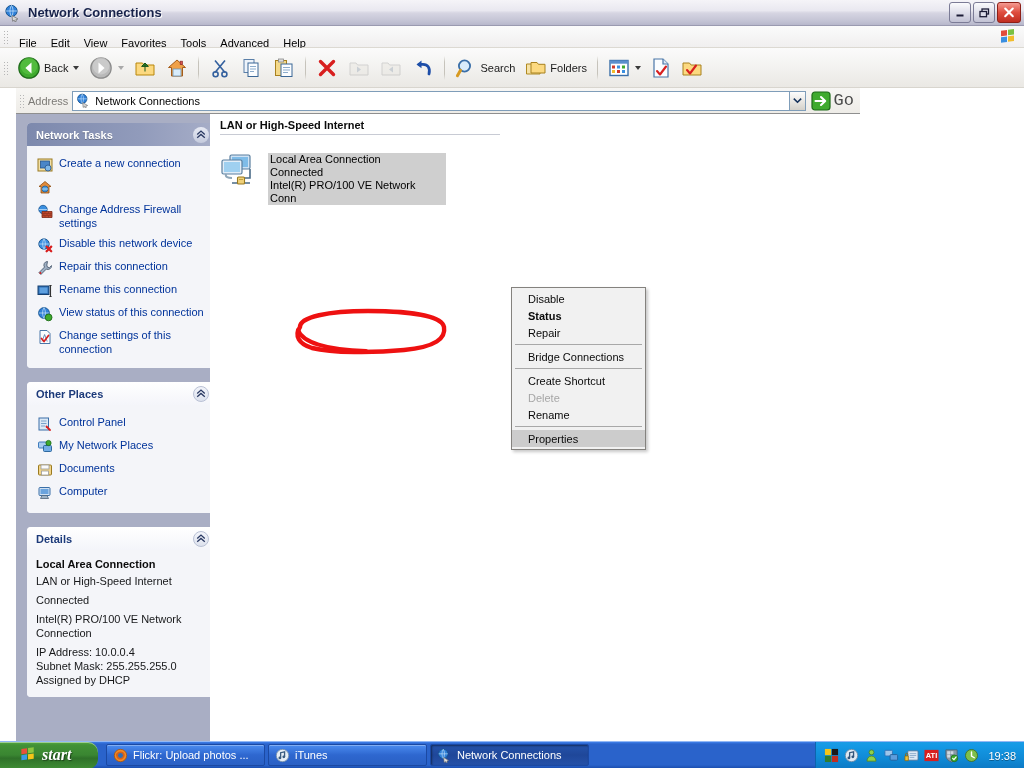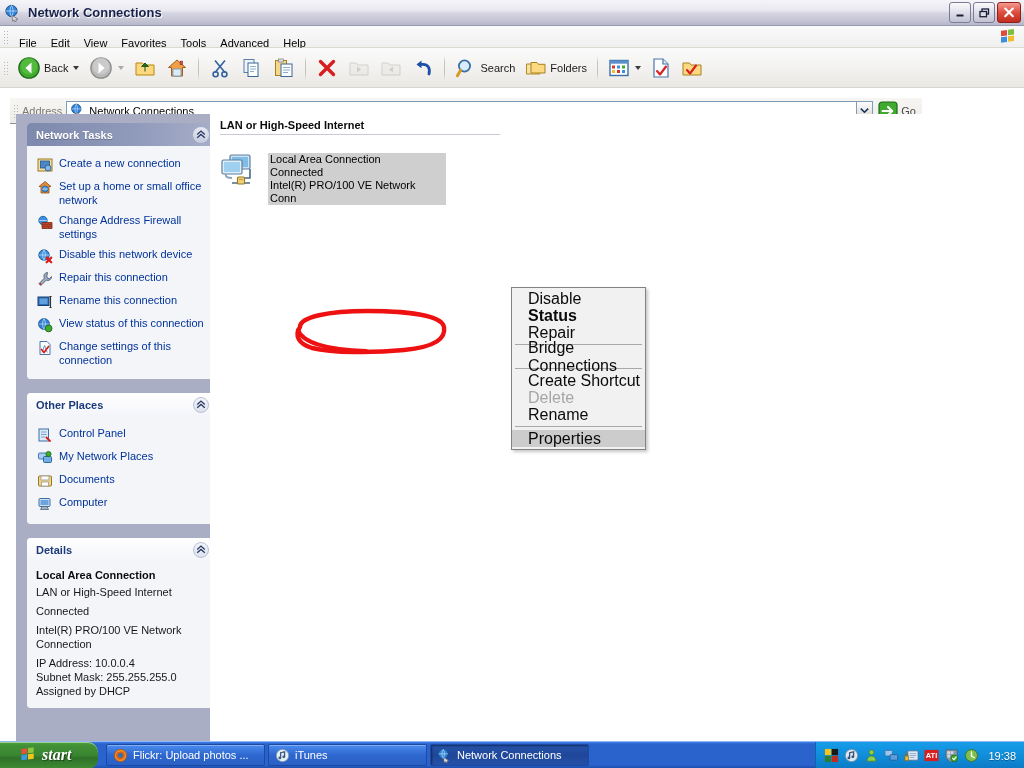--- a/index.html
+++ b/index.html
@@ -59,39 +59,39 @@
   .tb-btn { display: flex; align-items: center; height: 34px; padding: 0 4px; gap: 3px; border: 1px solid transparent; border-radius: 3px; }
   .tb-label { font-size: 11px; color: #1b1b1b; }
   .tb-sep { width: 1px; height: 24px; margin: 0 5px;
     background: linear-gradient(to bottom, rgba(0,0,0,0), #c6c3bb 25%, #c6c3bb 75%, rgba(0,0,0,0)); }
   .tb-caret { width: 0; height: 0; border-left: 3.5px solid transparent; border-right: 3.5px solid transparent;
     border-top: 4px solid #3a3a3a; margin-left: 2px; }
   .tb-caret.dim { border-top-color: #a9a9a9; }
 
   
   .addrbar {
-    position: absolute; left: 10px; top: 88px; width: 912px; height: 26px;
+    position: absolute; left: 16px; top: 88px; width: 844px; height: 26px;
     background: linear-gradient(to bottom, #f7f6f4, #eeece7);
     border-bottom: 1px solid #8f8f8f;
-    display: flex; align-items: center; margin-top: 10px;
+    display: flex; align-items: center;
   }
   .addr-label { color: #7c7a76; font-size: 11px; margin-right: 4px; }
   .addr-field {
     flex: 1 1 auto; height: 20px; margin-right: 0;
     background: #fff; border: 1px solid #7f9db9; border-right: none;
     display: flex; align-items: center; padding-left: 3px; gap: 4px;
   }
   .addr-text { font-size: 11px; color: #000; }
   .addr-drop {
     width: 17px; height: 20px; border: 1px solid #7f9db9;
     background: linear-gradient(to bottom, #fdfdfd, #e6e4df 60%, #d4d1ca);
     display: flex; align-items: center; justify-content: center;
   }
   .go-btn { display: flex; align-items: center; gap: 3px; padding: 0 6px 0 5px; height: 24px; }
-  .go-label { font-size: 11px; color: #4a4a4a; }
+  .go-label { font-size: 17px; color: #4a4a4a; font-family: Liberation Mono, monospace; }
 
   
   .sidebar {
     position: absolute; left: 16px; top: 114px; width: 210px; height: 627px;
     background: #a9aec4; padding: 9px 11px 0 11px; overflow: hidden;
   }
   .panel { width: 188px; border-radius: 4px; overflow: hidden; margin-bottom: 14px;
     background: #f0f1f7; }
   .panel-head {
     height: 23px; display: flex; align-items: center; padding: 0 6px 0 9px;
@@ -149,21 +149,21 @@
 
   
   .ctxmenu {
     position: absolute; left: 301px; top: 173px; width: 135px;
     background: #f1f1f1; border: 1px solid #84827e;
     padding: 2px 0; z-index: 40;
     box-shadow: 2px 2px 3px rgba(0,0,0,.22);
   }
   .ctx-item {
     height: 17px; display: flex; align-items: center; padding-left: 16px;
-    font-size: 16px; color: #0a0a0a;
+    font-size: 11px; color: #0a0a0a;
   }
   .ctx-item.bold { font-weight: bold; }
   .ctx-item.disabled { color: #a6a6a6; }
   .ctx-item.hilite { background: #cccccc; }
   .ctx-sep { height: 1px; margin: 3px 3px 3px 3px; background: #a8a8a8; }
 
   
   .annot { position: absolute; left: 286px; top: 305px; z-index: 60; pointer-events: none; }
 
   
@@ -491,21 +491,20 @@
         </div>
 
         <div class="task">
           <span class="task-ico">
             <svg width="16" height="16" viewBox="0 0 16 16">
               <path d="M8 1.5L2 6.5h2V13h8V6.5h2z" fill="#e08a3a" stroke="#8f4e12" stroke-width=".8"></path>
               <circle cx="8" cy="9" r="3" fill="#4a9de0" stroke="#1f5c96" stroke-width=".8"></circle>
               <path d="M5 9h6" stroke="#d7ecfb" stroke-width=".7"></path>
             </svg>
           </span>
-          <span class="task-lbl">Set up a home or small office network</span>
         </div>
 
         <div class="task">
           <span class="task-ico">
             <svg width="16" height="16" viewBox="0 0 16 16">
               <circle cx="6" cy="6.5" r="4.2" fill="#3a8fe0" stroke="#18538f" stroke-width=".8"></circle>
               <path d="M2 6.5h8" stroke="#cfe7fb" stroke-width=".7"></path>
               <path d="M5 8.5h10v6H5z" fill="#c0472c" stroke="#7a2a16" stroke-width=".8"></path>
               <path d="M5 10.5h10M5 12.5h10M8 8.5v2M11.5 8.5v2M6.8 10.5v2M10 10.5v2M13.2 10.5v2M8 12.5v2M11.5 12.5v2" stroke="#8a3420" stroke-width=".6"></path>
             </svg>

